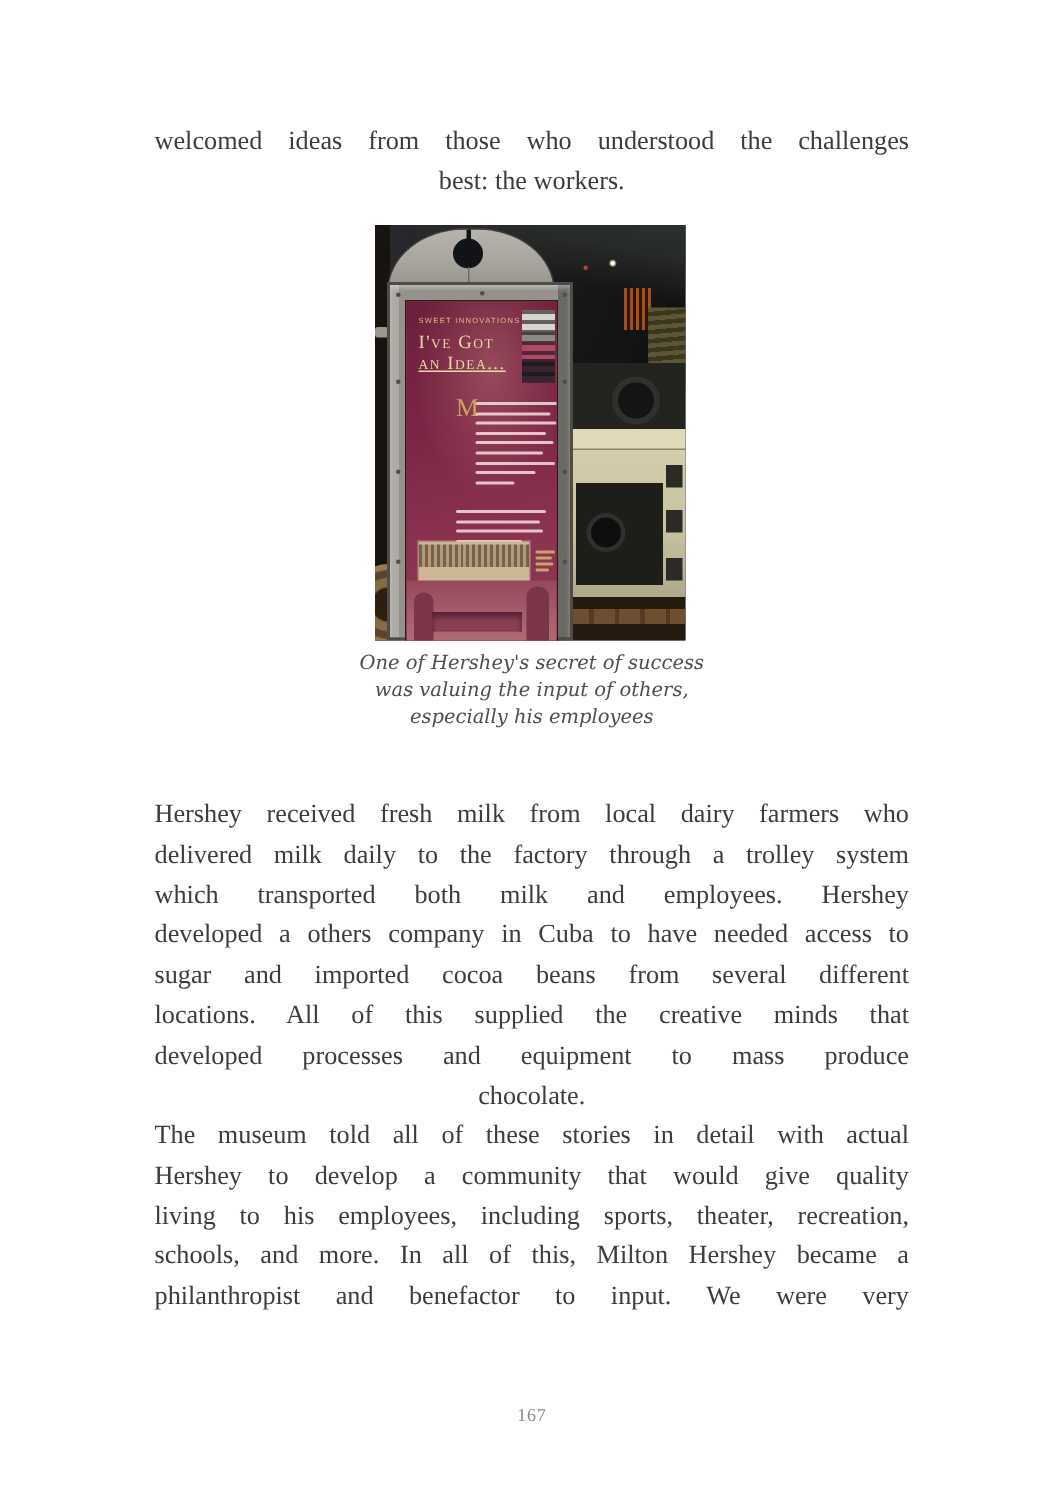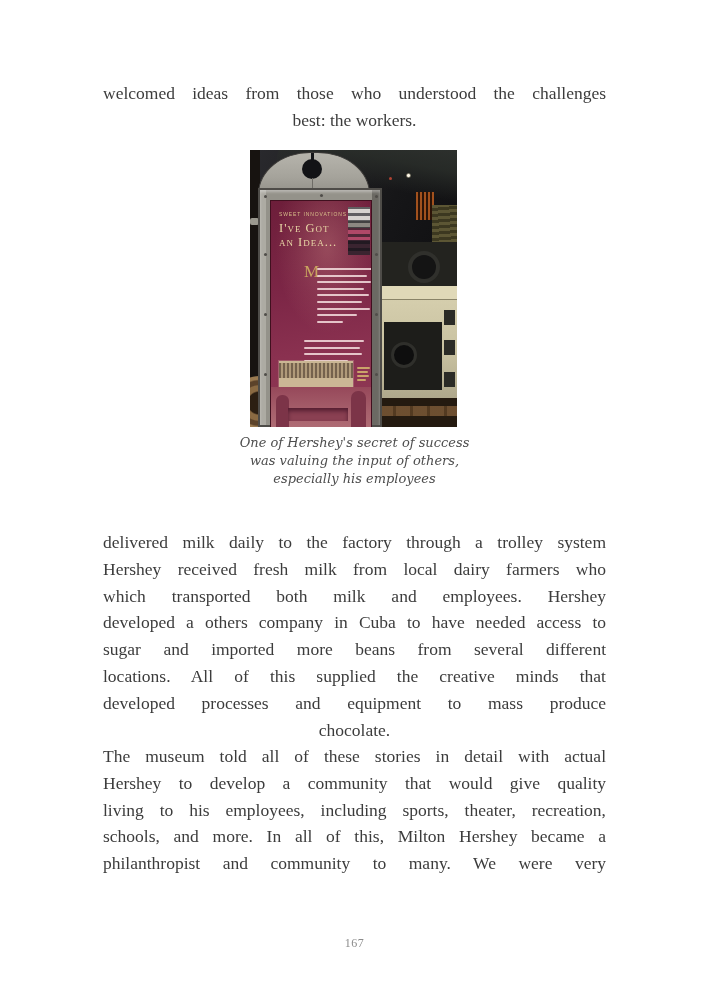--- a/index.html
+++ b/index.html
@@ -146,21 +146,21 @@
     <div class="arch-seam"></div>
     <div class="frame">
       <div class="rivets"></div>
       <div class="panel">
         <div class="refl-person"></div>
         <div class="refl-window"></div>
         <div class="refl-window-bars"></div>
         <div class="sign-kicker">SWEET INNOVATIONS</div>
         <div class="sign-title">
           <div style="position:static;">I've Got</div>
-          <div style="position:static;">an Idea...</div>
+          <div style="position:static;text-decoration:underline;">an Idea...</div>
         </div>
         <div class="dropcap">M</div>
         <div class="bars bars1">
           <div style="width:100%"></div>
             <div style="width:89%"></div>
             <div style="width:96%"></div>
           <div style="width:84%"></div>
             <div style="width:93%"></div>
             <div style="width:80%"></div>
           <div style="width:95%"></div>
@@ -190,33 +190,33 @@
     </div>
   </div>
 
   <div class="caption">
     <div>One of Hershey's secret of success</div>
     <div>was valuing the input of others,</div>
     <div>especially his employees</div>
   </div>
 
   <div class="textcol para1">
+    <div class="jl">Hershey received fresh milk from local dairy farmers who</div>
     <div class="jl">delivered milk daily to the factory through a trolley system</div>
-    <div class="jl">Hershey received fresh milk from local dairy farmers who</div>
     <div class="jl">which transported both milk and employees.  Hershey</div>
     <div class="jl">developed a others company in Cuba to have needed access to</div>
-    <div class="jl">sugar and imported more beans from several different</div>
+    <div class="jl">sugar and imported cocoa beans from several different</div>
     <div class="jl">locations.  All of this supplied the creative minds that</div>
     <div class="jl">developed processes and equipment to mass produce</div>
     <div class="jl-end">chocolate.</div>
   </div>
 
   <div class="textcol para2">
     <div class="jl">The museum told all of these stories in detail with actual</div>
     <div class="jl">Hershey to develop a community that would give quality</div>
     <div class="jl">living to his employees, including sports, theater, recreation,</div>
     <div class="jl">schools, and more.  In all of this, Milton Hershey became a</div>
-    <div class="jl">philanthropist and community to many.  We were very</div>
+    <div class="jl">philanthropist and benefactor to input.  We were very</div>
   </div>
 
   <div class="pagenum">167</div>
 
 </div>
 
 </body></html>

